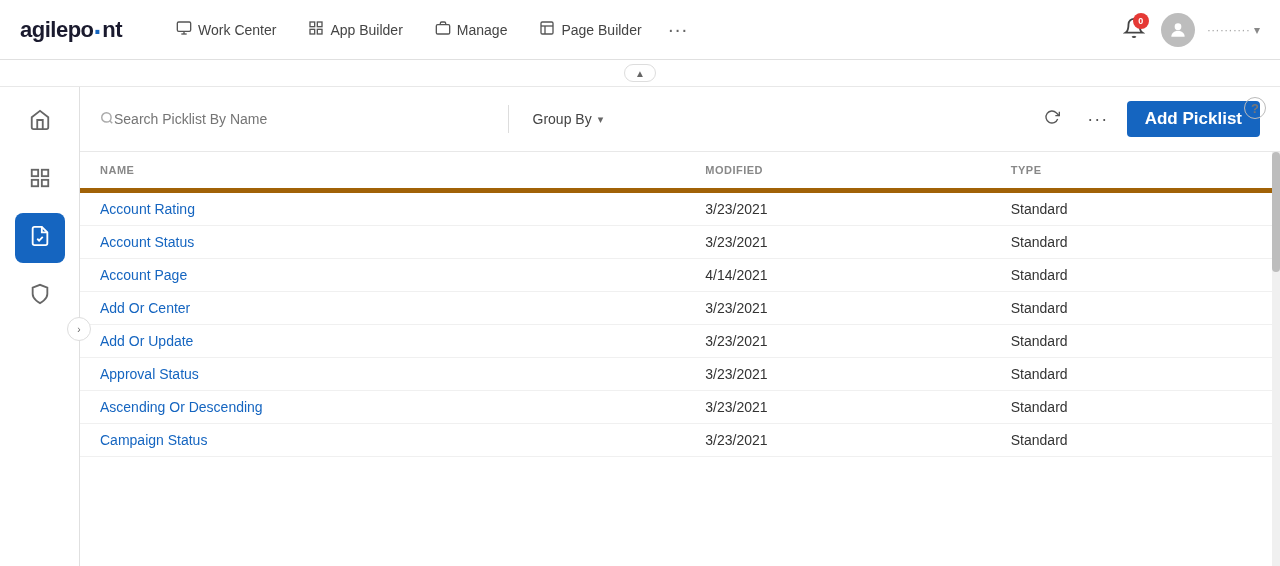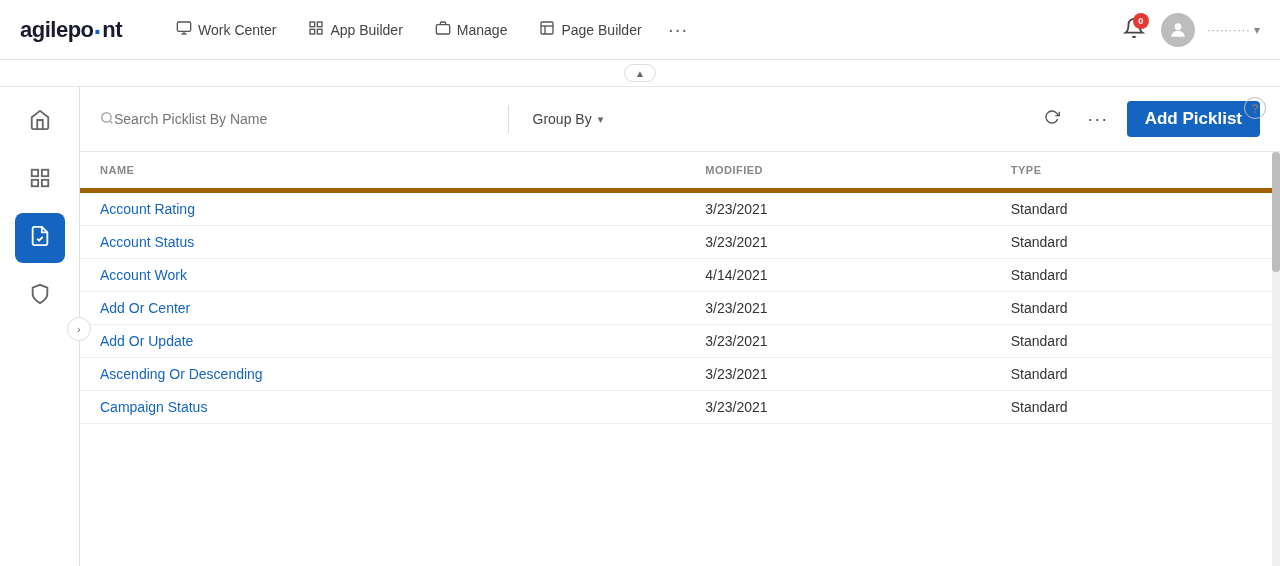--- a/index.html
+++ b/index.html
@@ -495,35 +495,42 @@
     </tr>
             <tr>
       <td class="name-cell">
         <a>Account Status</a>
       </td>
       <td>3/23/2021</td>
       <td>Standard</td>
     </tr>
             <tr>
       <td class="name-cell">
-        <a>Account Work</a>
+        <a>Account Page</a>
       </td>
       <td>4/14/2021</td>
       <td>Standard</td>
     </tr>
             <tr>
       <td class="name-cell">
         <a>Add Or Center</a>
       </td>
       <td>3/23/2021</td>
       <td>Standard</td>
     </tr>
             <tr>
       <td class="name-cell">
         <a>Add Or Update</a>
+      </td>
+      <td>3/23/2021</td>
+      <td>Standard</td>
+    </tr>
+            <tr>
+      <td class="name-cell">
+        <a>Approval Status</a>
       </td>
       <td>3/23/2021</td>
       <td>Standard</td>
     </tr>
             <tr>
       <td class="name-cell">
         <a>Ascending Or Descending</a>
       </td>
       <td>3/23/2021</td>
       <td>Standard</td>

